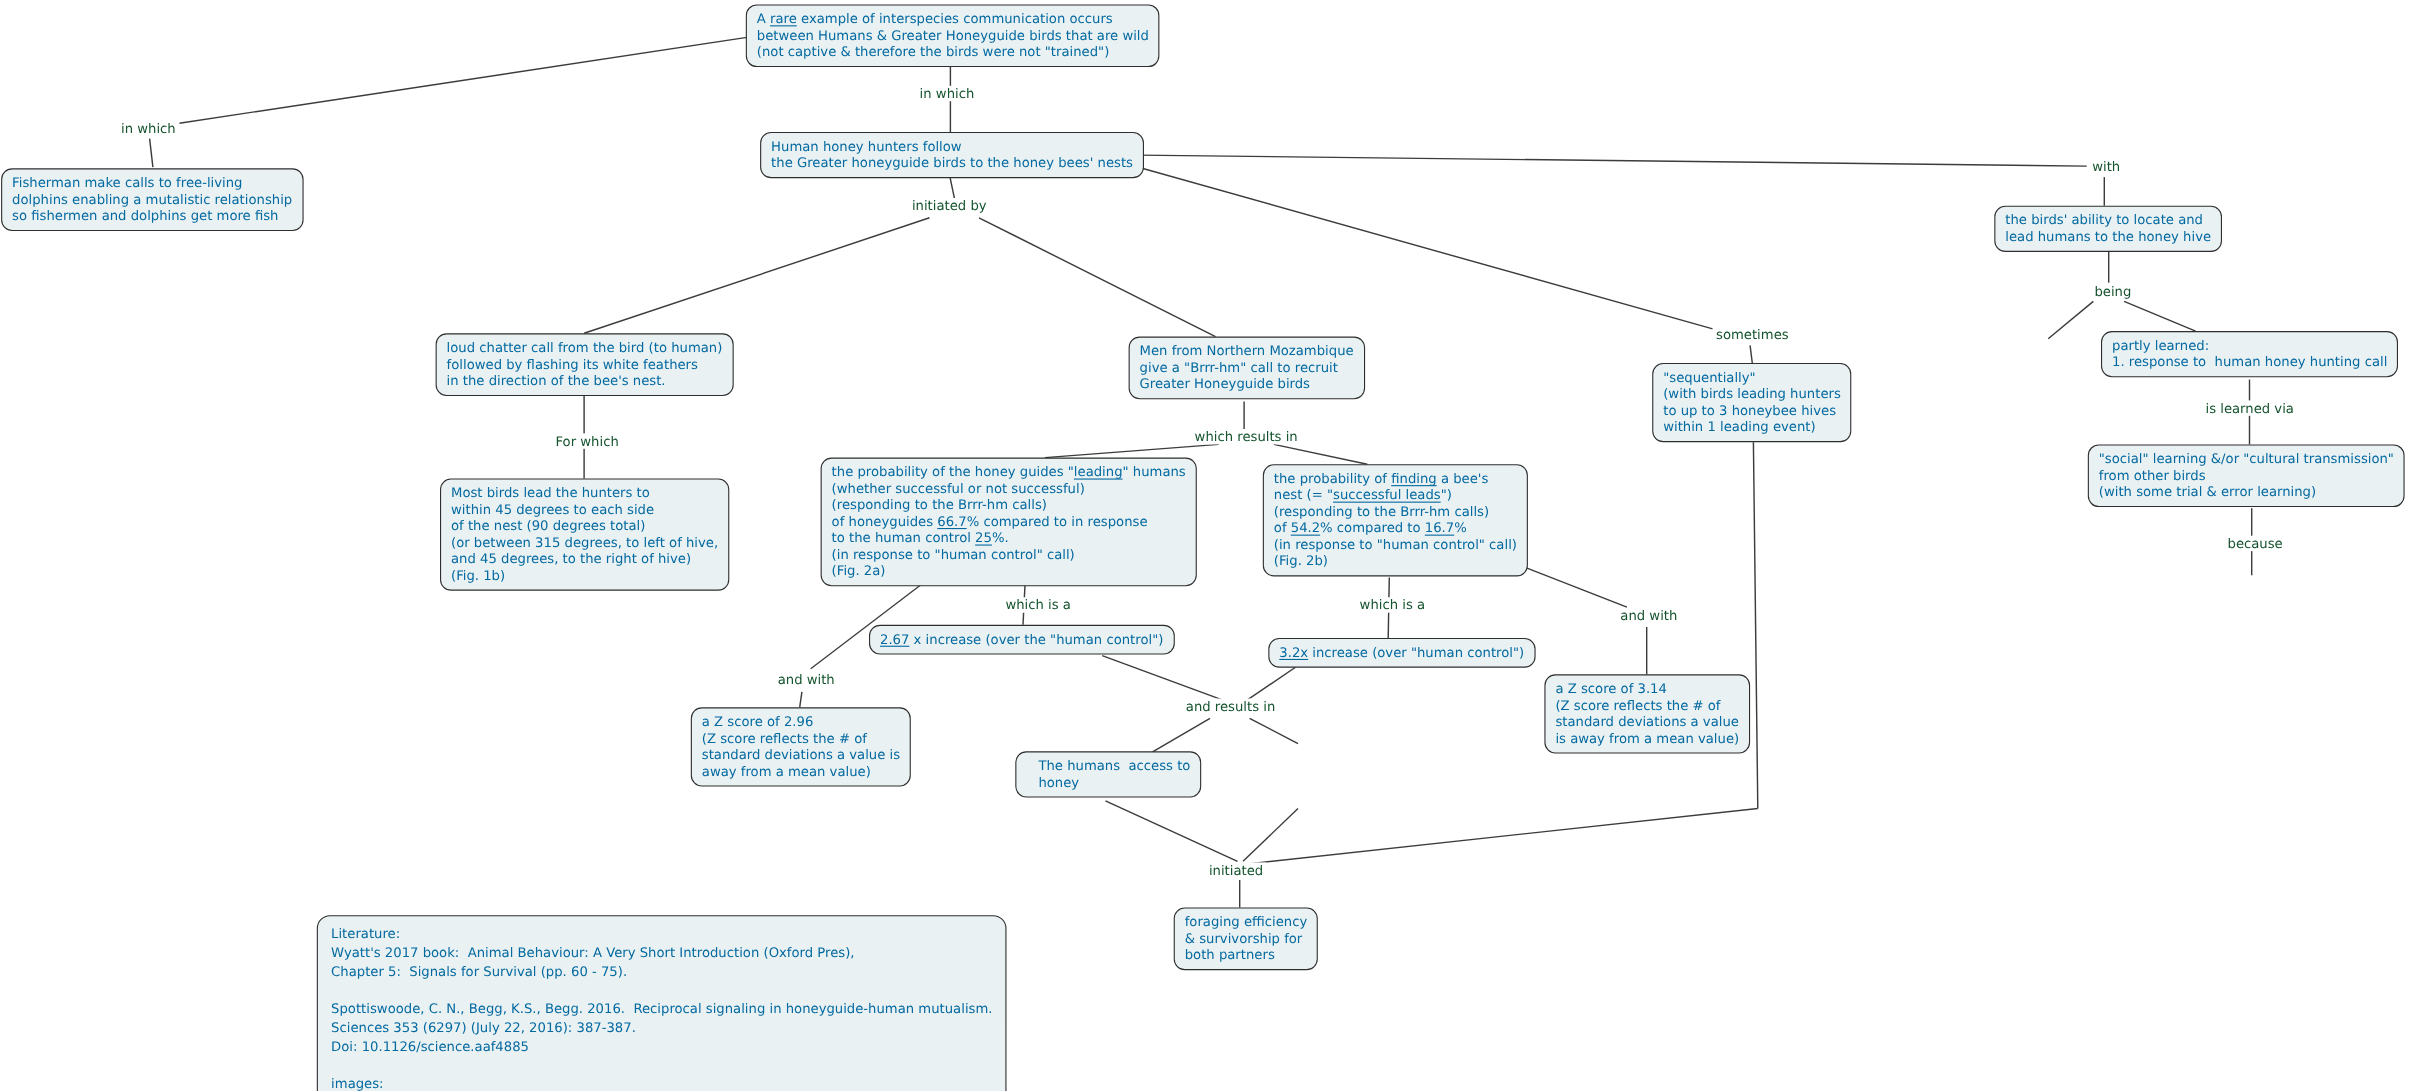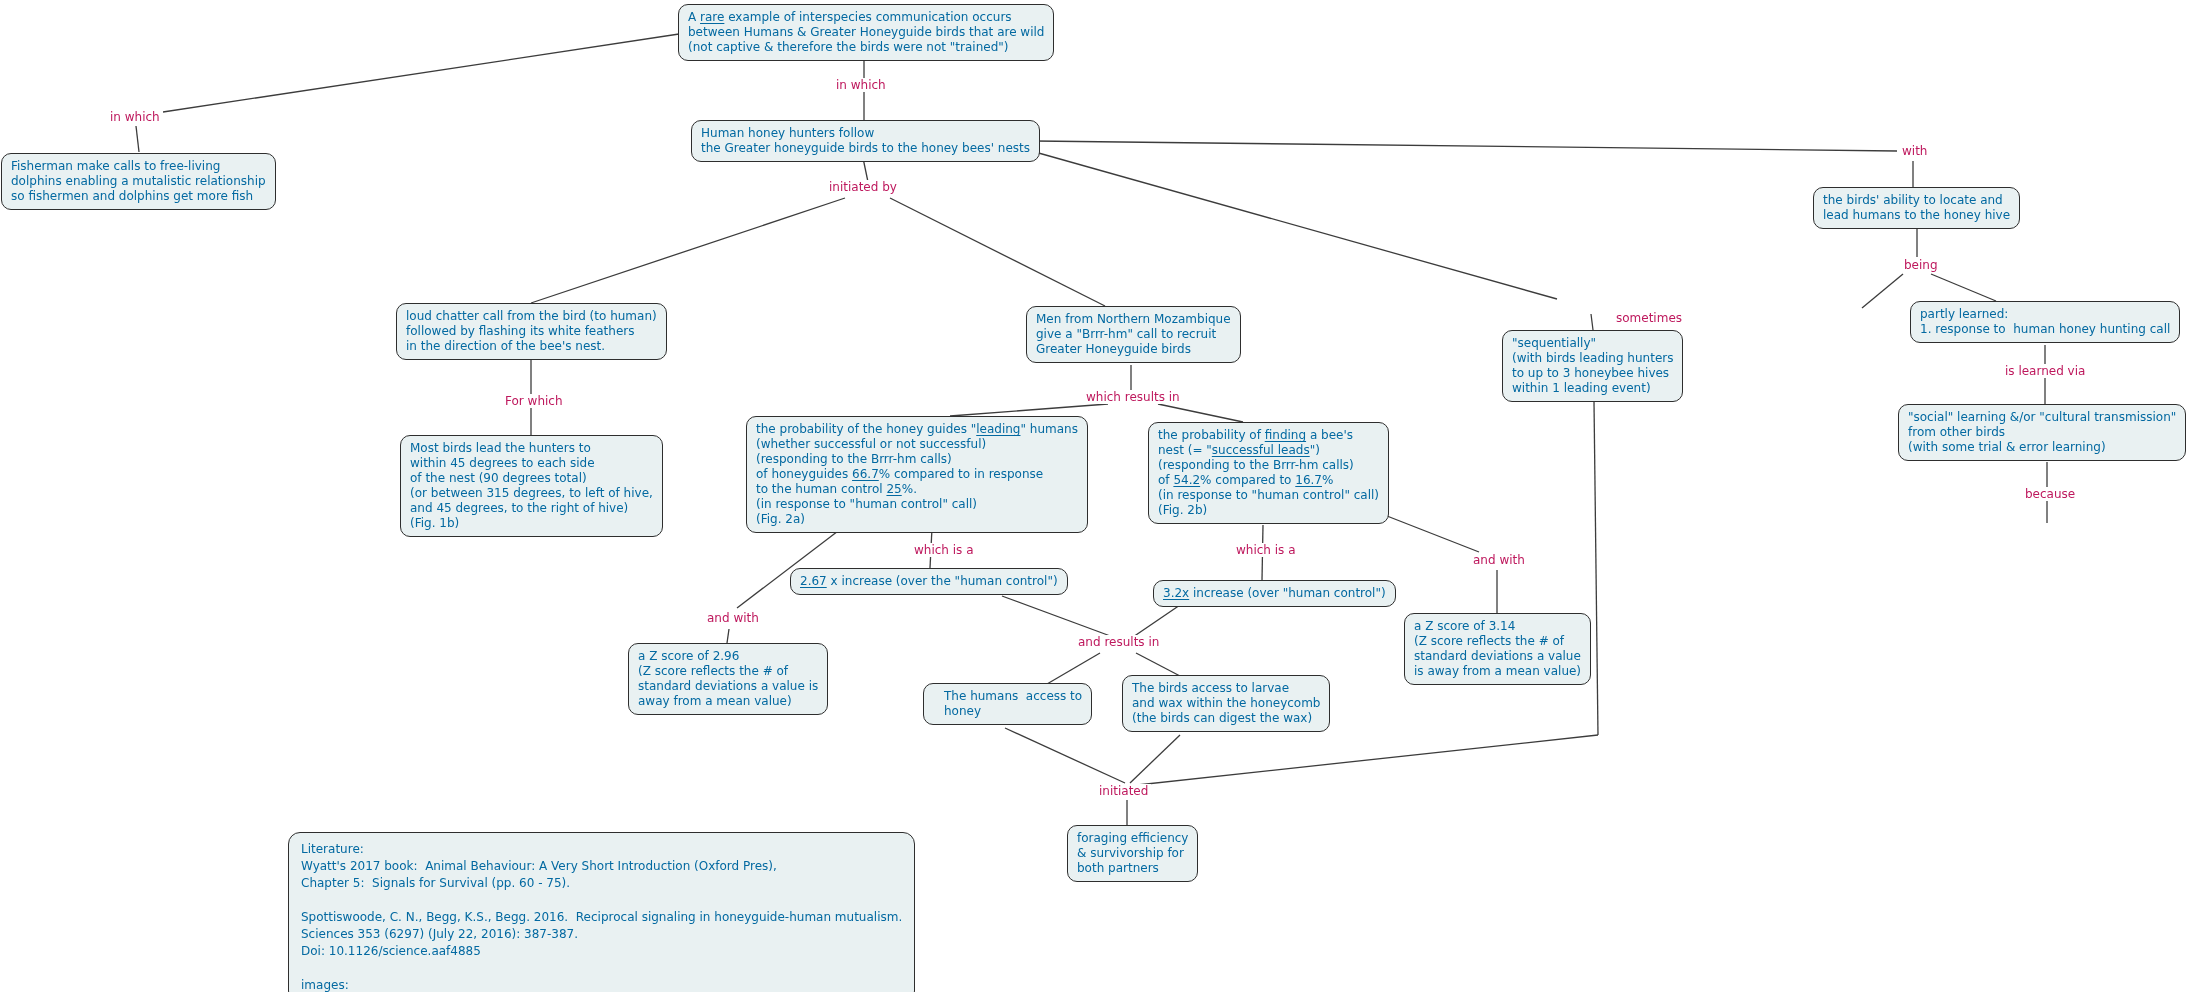--- a/index.html
+++ b/index.html
@@ -27,21 +27,21 @@
   }
   .node.lit{line-height:17px;border-radius:12px;padding:8px 12px;min-width:614px;min-height:138px;}
   .edge-label{
     position:absolute;
     z-index:3;
     background:#ffffff;
     font-size:12px;
     line-height:14px;
     padding:0 3px;
     white-space:nowrap;
-    color:#be185d;
+    color:#14532d;
   }
   u{text-underline-offset:2px;}
 </style>
 </head>
 <body>
 
 <div id="canvas">
 
   <svg id="edges" width="2210" height="992" viewBox="0 0 2210 992">
     <g stroke="#3c3c3c" stroke-width="1.3" fill="none">
@@ -92,30 +92,29 @@
   <div class="node" style="left:1910px;top:301px;">partly learned:<br>1. response to  human honey hunting call</div>
   <div class="node" style="left:400px;top:435px;">Most birds lead the hunters to<br>within 45 degrees to each side<br>of the nest (90 degrees total)<br>(or between 315 degrees, to left of hive,<br>and 45 degrees, to the right of hive)<br>(Fig. 1b)</div>
   <div class="node" style="left:746px;top:416px;">the probability of the honey guides "<u>leading</u>" humans<br>(whether successful or not successful)<br>(responding to the Brrr-hm calls)<br>of honeyguides <u>66.7</u>% compared to in response<br>to the human control <u>25</u>%.<br>(in response to "human control" call)<br>(Fig. 2a)</div>
   <div class="node" style="left:1148px;top:422px;">the probability of <u>finding</u> a bee's<br>nest (= "<u>successful leads</u>")<br>(responding to the Brrr-hm calls)<br>of <u>54.2</u>% compared to <u>16.7</u>%<br>(in response to "human control" call)<br>(Fig. 2b)</div>
   <div class="node" style="left:1898px;top:404px;">"social" learning &amp;/or "cultural transmission"<br>from other birds<br>(with some trial &amp; error learning)</div>
   <div class="node" style="left:790px;top:568px;"><u>2.67</u> x increase (over the "human control")</div>
   <div class="node" style="left:1153px;top:580px;"><u>3.2x</u> increase (over "human control")</div>
   <div class="node" style="left:628px;top:643px;">a Z score of 2.96<br>(Z score reflects the # of<br>standard deviations a value is<br>away from a mean value)</div>
   <div class="node" style="left:1404px;top:613px;">a Z score of 3.14<br>(Z score reflects the # of<br>standard deviations a value<br>is away from a mean value)</div>
   <div class="node" style="left:923px;top:683px;padding-left:20px;">The humans  access to<br>honey</div>
-  <div class="node" style="left:1122px;top:675px;">The birds access to larvae<br>and wax within the honeycomb<br>(the birds can digest the wax)</div>
   <div class="node" style="left:1067px;top:825px;">foraging efficiency<br>&amp; survivorship for<br>both partners</div>
   <div class="node lit" style="left:288px;top:832px;">Literature:<br>Wyatt's 2017 book:  Animal Behaviour: A Very Short Introduction (Oxford Pres),<br>Chapter 5:  Signals for Survival (pp. 60 - 75).<br><br>Spottiswoode, C. N., Begg, K.S., Begg. 2016.  Reciprocal signaling in honeyguide-human mutualism.<br>Sciences 353 (6297) (July 22, 2016): 387-387.<br>Doi: 10.1126/science.aaf4885<br><br>images:</div>
 
   <div class="edge-label" style="left:107px;top:110px;">in which</div>
   <div class="edge-label" style="left:833px;top:78px;">in which</div>
   <div class="edge-label" style="left:826px;top:180px;">initiated by</div>
   <div class="edge-label" style="left:1899px;top:144px;">with</div>
   <div class="edge-label" style="left:1901px;top:258px;">being</div>
-  <div class="edge-label" style="left:1613px;top:297px;margin-top:14px;">sometimes</div>
+  <div class="edge-label" style="left:1557px;top:297px;">sometimes</div>
   <div class="edge-label" style="left:502px;top:394px;">For which</div>
   <div class="edge-label" style="left:1083px;top:390px;">which results in</div>
   <div class="edge-label" style="left:911px;top:543px;">which is a</div>
   <div class="edge-label" style="left:1233px;top:543px;">which is a</div>
   <div class="edge-label" style="left:704px;top:611px;">and with</div>
   <div class="edge-label" style="left:1470px;top:553px;">and with</div>
   <div class="edge-label" style="left:1075px;top:635px;">and results in</div>
   <div class="edge-label" style="left:1096px;top:784px;">initiated</div>
   <div class="edge-label" style="left:2002px;top:364px;">is learned via</div>
   <div class="edge-label" style="left:2022px;top:487px;">because</div>

